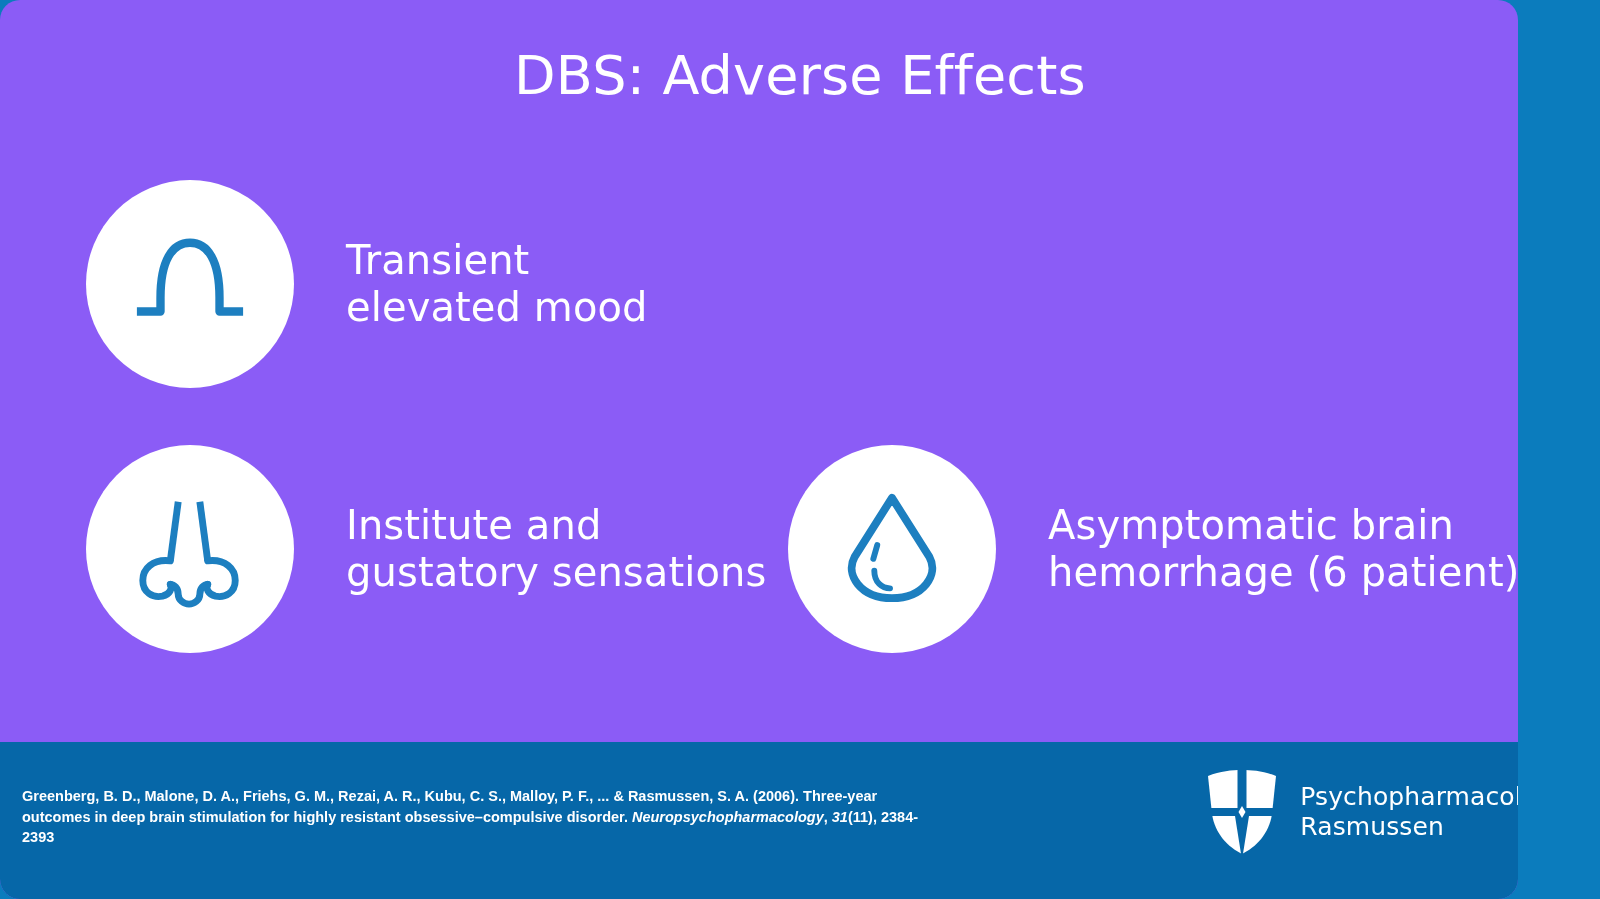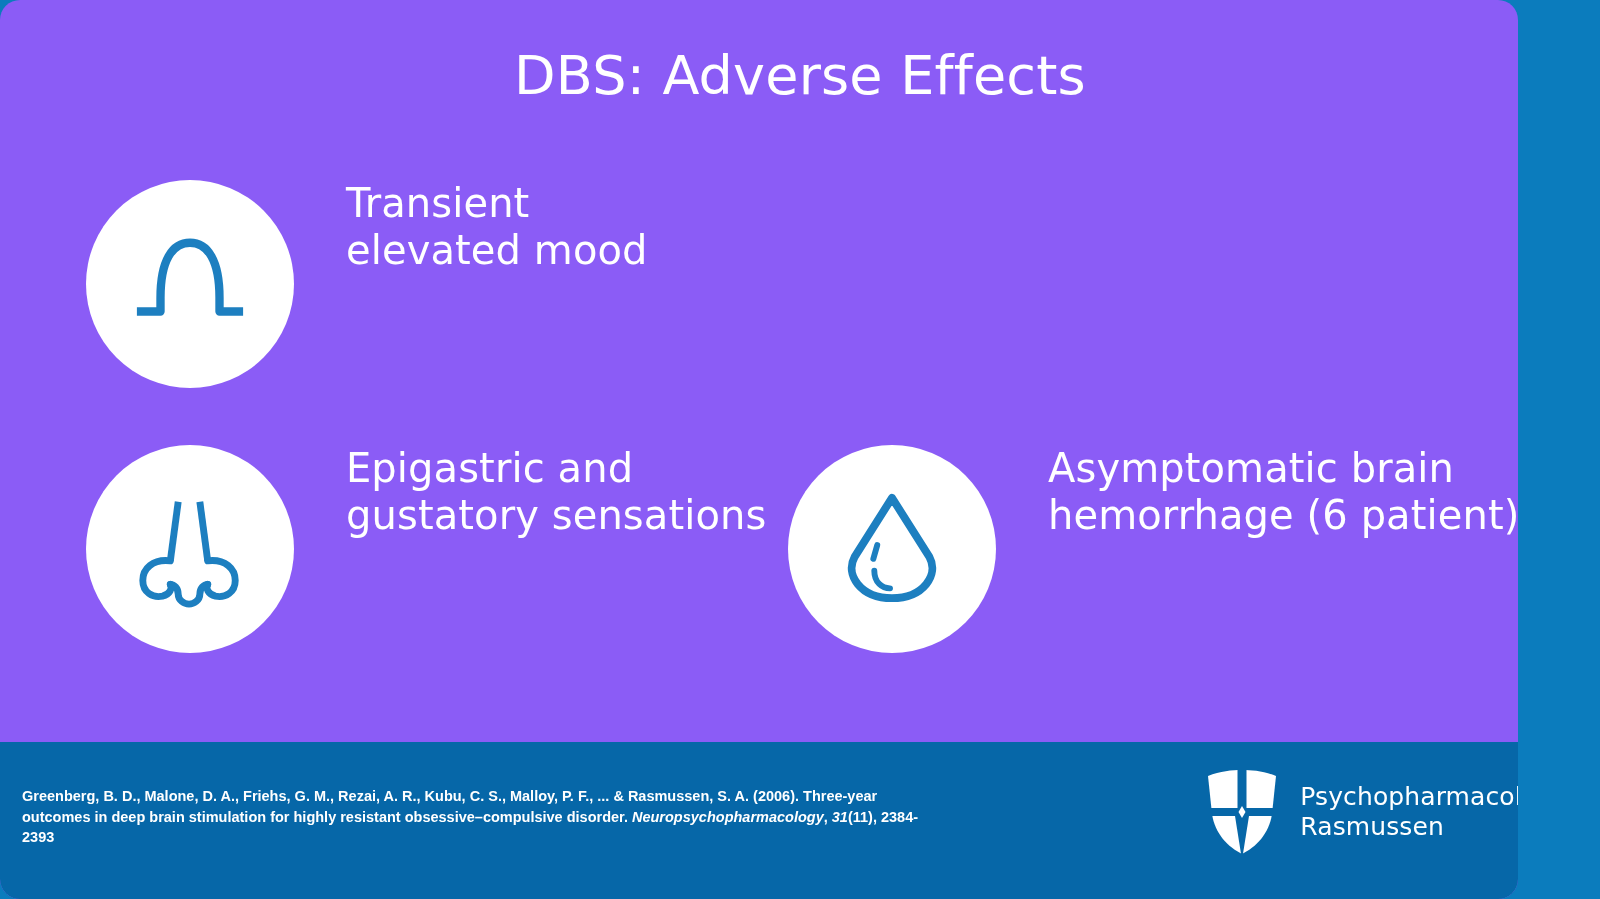--- a/index.html
+++ b/index.html
@@ -44,20 +44,21 @@
     position: absolute;
     top: 180px;
     left: 0;
     width: 1600px;
     height: 520px;
   }
 
   .item {
     position: absolute;
     display: flex;
+    align-items: center;
     gap: 52px;
   }
 
   .item-r0 { top: 0px; }
   .item-r1 { top: 265px; }
   .item-c0 { left: 86px; }
   .item-c1 { left: 788px; }
 
   .icon-circle {
     width: 208px;
@@ -175,21 +176,21 @@
             <path d="M70 12 L78 72" stroke="#1d7fc0" stroke-width="7" stroke-linecap="butt"></path>
 
             <path d="M40 72 C22 70 12 80 12 92 C12 104 22 110 32 108 C40 106 42 100 40 96" stroke="#1d7fc0" stroke-width="7" fill="none" stroke-linecap="round" stroke-linejoin="round"></path>
 
             <path d="M78 72 C96 70 106 80 106 92 C106 104 96 110 86 108 C78 106 76 100 78 96" stroke="#1d7fc0" stroke-width="7" fill="none" stroke-linecap="round" stroke-linejoin="round"></path>
 
             <path d="M40 96 C44 96 48 100 48 106 C48 112 54 116 59 116 C64 116 70 112 70 106 C70 100 74 96 78 96" stroke="#1d7fc0" stroke-width="7" fill="none" stroke-linecap="round" stroke-linejoin="round"></path>
           </svg>
         </span>
       </div>
-      <div class="item-label">Epigastric and
+      <div class="item-label">Institute and
 gustatory sensations</div>
     </div>
 
     <div class="item item-r1 item-c1">
       <div class="icon-circle">
         <span>
           <svg viewBox="0 0 120 120" fill="none" xmlns="http://www.w3.org/2000/svg">
             <path d="M60 8 L98 68 C108 86 92 110 60 110 C28 110 12 86 22 68 Z" stroke="#1d7fc0" stroke-width="8" stroke-linejoin="round" fill="none"></path>
             <path d="M42 82 C42 94 50 100 58 100" stroke="#1d7fc0" stroke-width="6" fill="none" stroke-linecap="round"></path>
             <path d="M45 56 L41 70" stroke="#1d7fc0" stroke-width="6" fill="none" stroke-linecap="round"></path>

